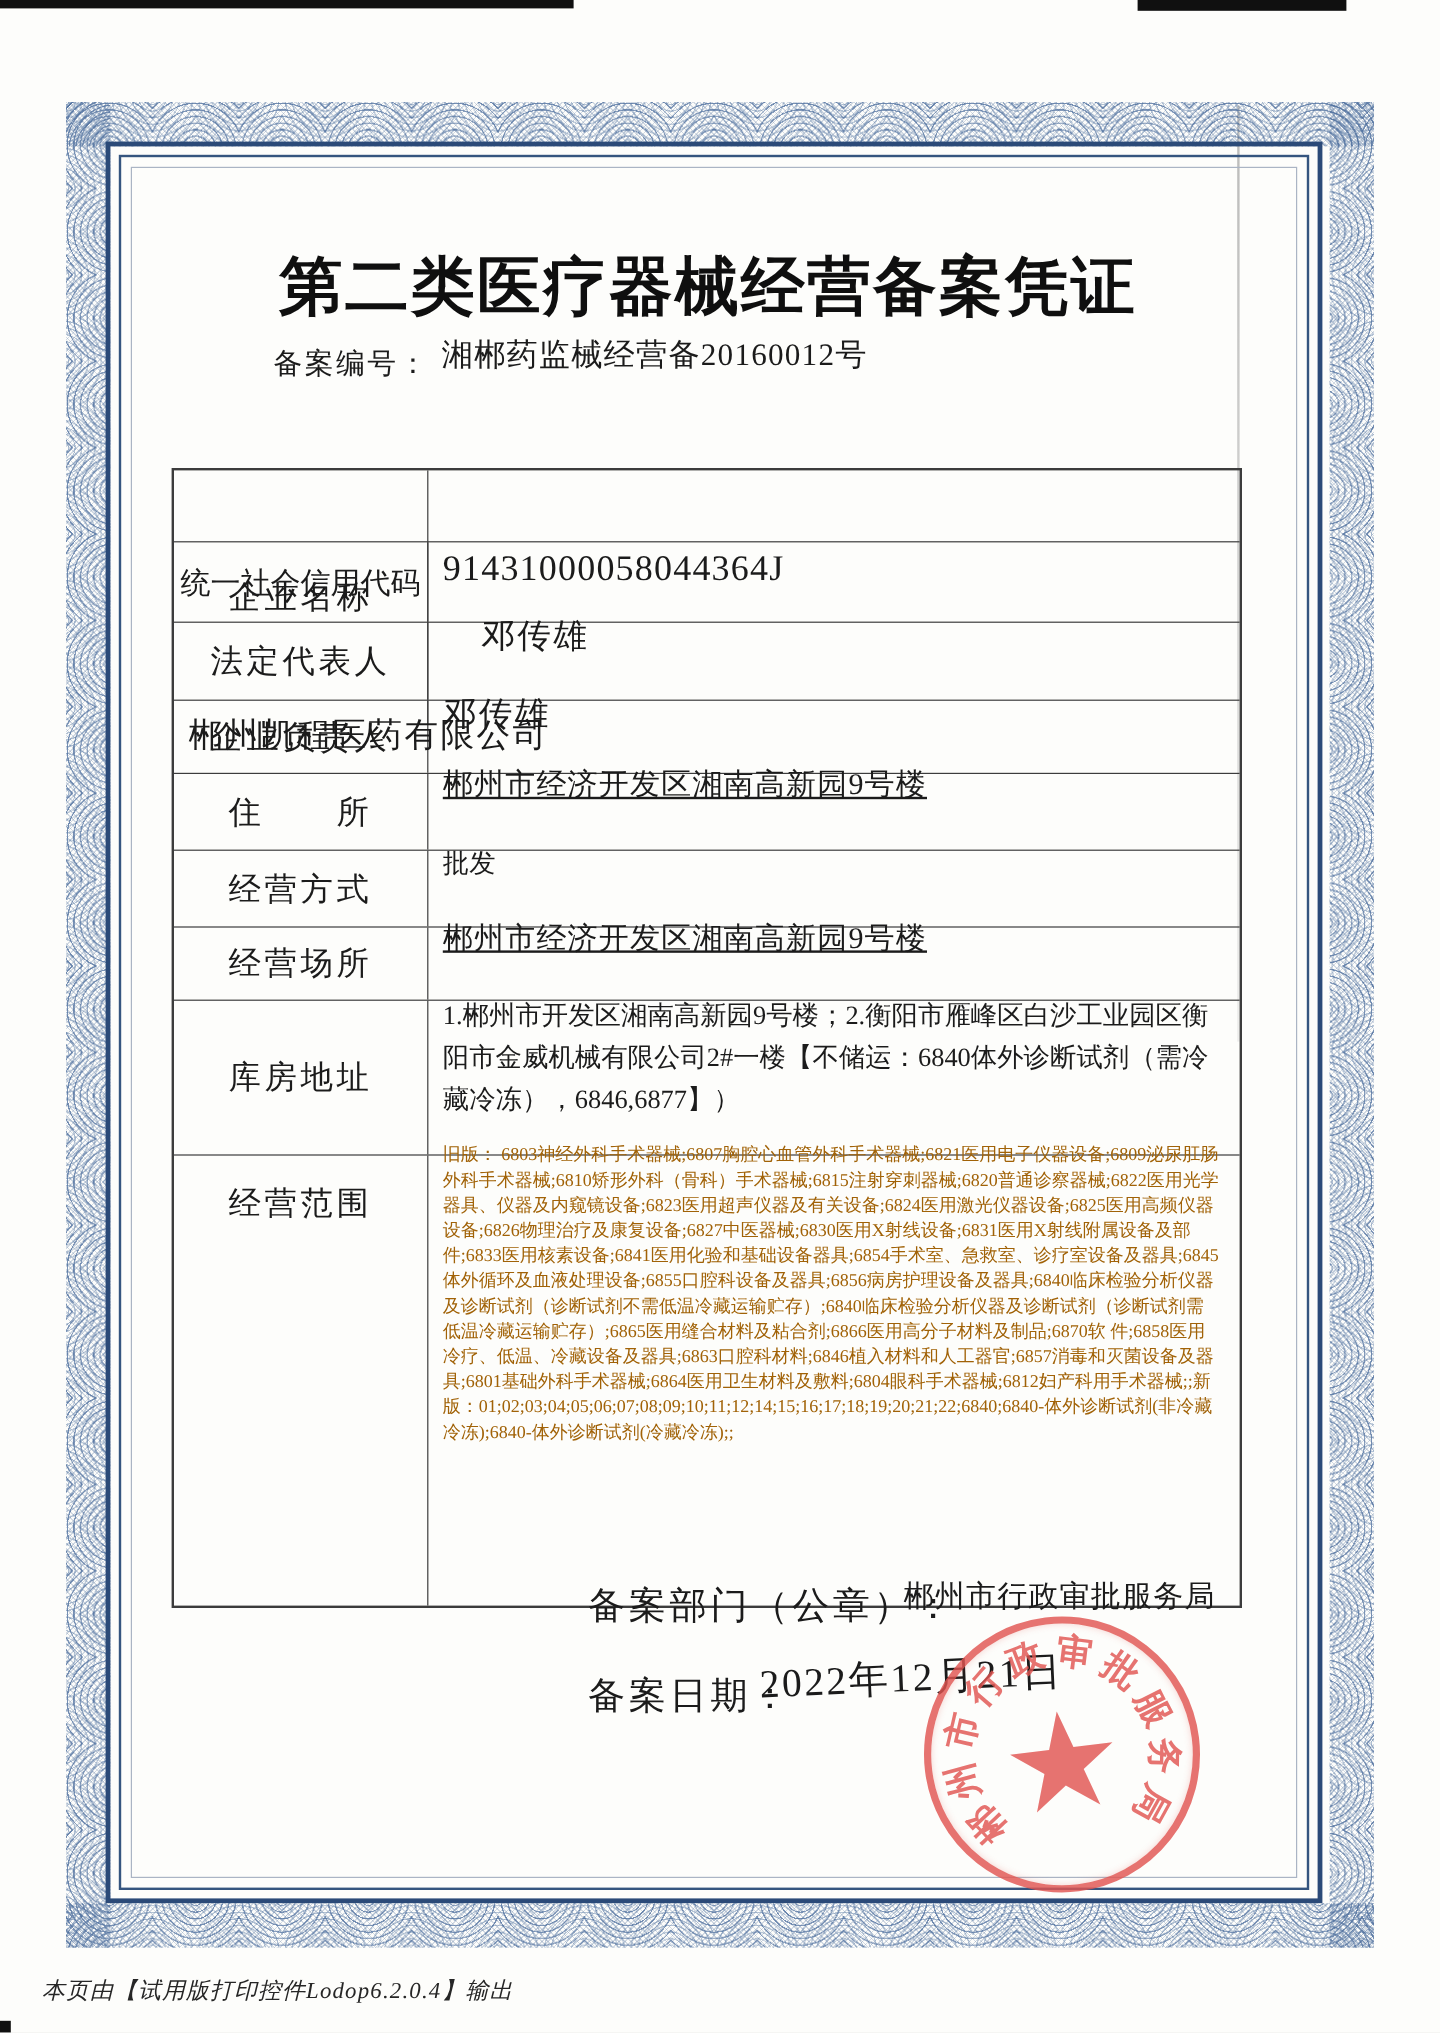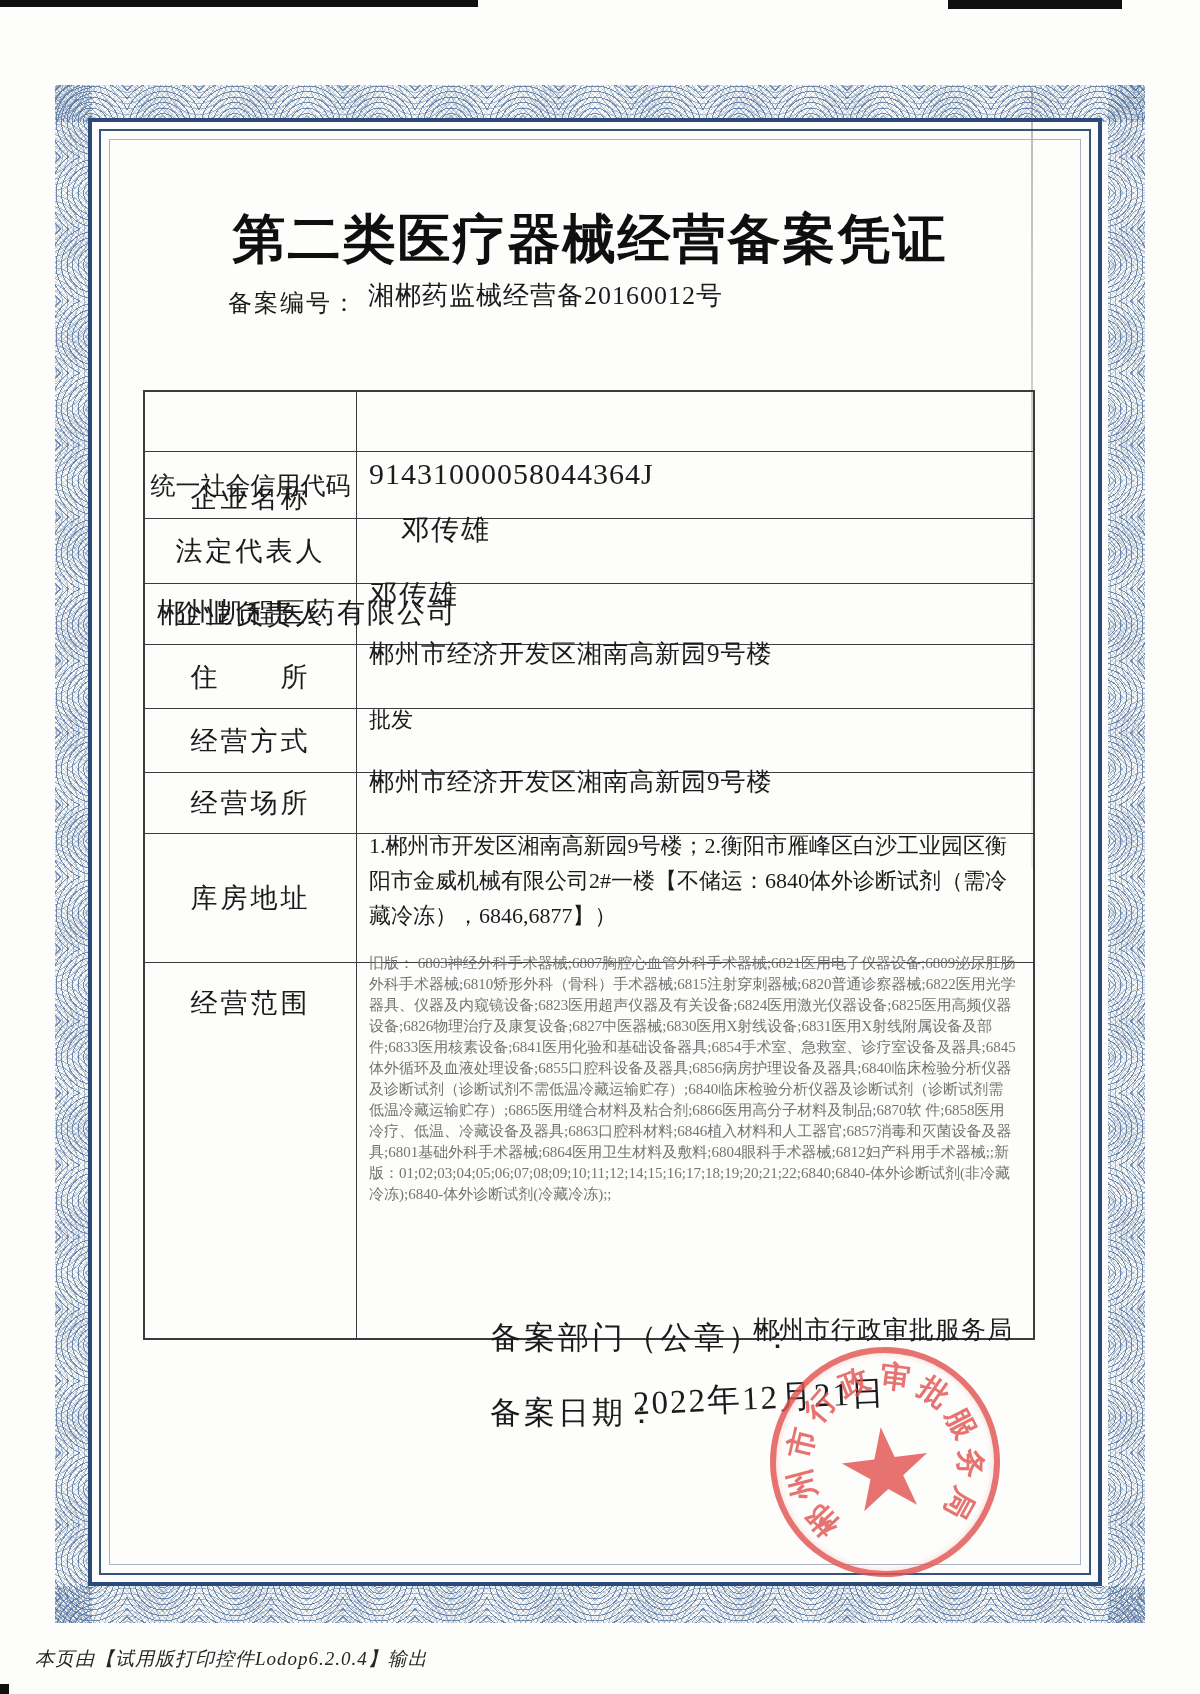--- a/index.html
+++ b/index.html
@@ -85,25 +85,25 @@
     font-size:27px; letter-spacing:3px; box-sizing:border-box; text-align:center;}
   .val{flex:1; padding:2px 14px 0 12px; box-sizing:border-box; overflow:visible;}
   .r1{height:59px;flex-direction:column;} .r2{height:67px;} .r3{height:65px;gap:32px;} .r4{height:61px;}
   .r5{height:64px;} .r6{height:64px;} .r7{height:61px;} .r8{height:129px;}
   .r9{flex:1;}
   .r2 .lbl{font-size:25px; letter-spacing:0;}
   .r9 .lbl{align-items:flex-start; padding-top:22px;}
   .r1 .val{font-size:28px; transform:translateY(-12px); letter-spacing:2px;}
   .r2 .val{font-size:30px; padding-top:5px; letter-spacing:1px; font-family:"Liberation Serif",serif;}
   .r3 .val,.r4 .val{font-size:28px; transform:translateY(-10px); letter-spacing:2px;font-family:Liberation Mono, monospace;}
-  .r5 .val,.r7 .val{font-size:25px; transform:translateY(-10px); letter-spacing:1px;}
+  .r5 .val,.r7 .val{font-size:25px; transform:translateY(-10px); letter-spacing:1px;text-decoration:underline;}
   .r6 .val{font-size:22px; transform:translateY(-6px);}
   .r8 .val{font-size:22px; line-height:35px; transform:translateY(-8px); padding-right:22px;}
   .r9 .val{font-size:15px; line-height:21px; transform:translateY(-12px); padding-right:16px;
-    color:#737373; text-align:left;}
+    color:#a16207; text-align:left;}
   
   .dept-label{position:absolute; left:490px; top:1317px; font-size:31px; letter-spacing:3px;}
   .dept-value{position:absolute; left:753px; top:1313px; font-size:25px; letter-spacing:1px;}
   .date-label{position:absolute; left:490px; top:1392px; font-size:31px; letter-spacing:3px;}
   .date-value{position:absolute; left:633px; top:1376px; font-size:33px; letter-spacing:2px;
     transform:rotate(-2.5deg);}
   .print-footer{position:absolute; left:35px; top:1646px; font-size:19px; font-style:italic;
     color:#262626; letter-spacing:1px;}
   
   .seal{position:absolute; left:770px; top:1347px; width:230px; height:230px;

